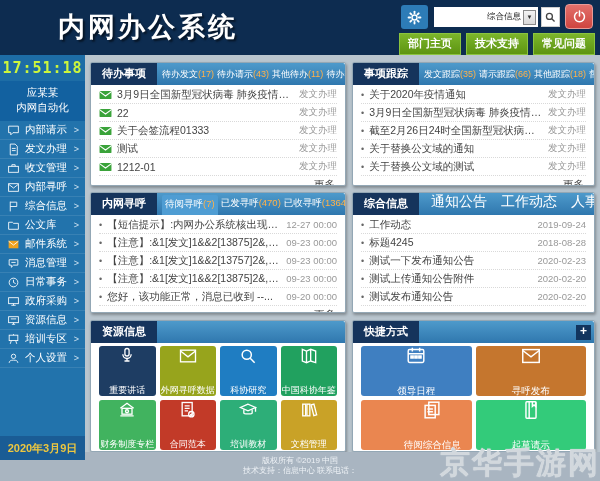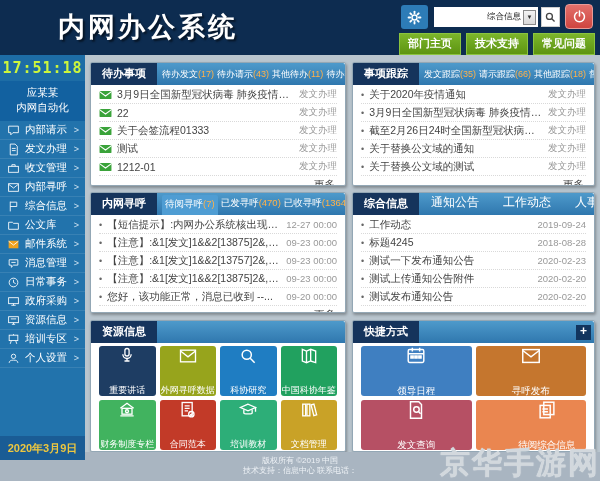--- a/index.html
+++ b/index.html
@@ -394,21 +394,21 @@
       <span class="ptitle">您好，该功能正常，消息已收到 --...</span>
       <span class="pmeta">09-20 00:00</span>
     </div>
   </div>
   <div class="more">更多</div>
 </div>
 
 <div class="panel" id="panel-info">
   <div class="phead">
     <div class="ptab">综合信息</div>
-    <div class="stabs" style="font-size:12px; gap:24px; padding-left:12px">
+    <div class="stabs" style="font-size:14px; gap:14px; padding-left:12px">
       <span class="stab"><span>通知公告</span></span>
       <span class="stab"><span>工作动态</span></span>
       <span class="stab"><span>人事信息</span></span>
       <span class="stab"><span>党建园地</span></span>
     </div>
   </div>
   <div class="plist">
     <div class="prow bul">
       <span class="ptitle">工作动态</span>
       <span class="pmeta">2019-09-24</span>
@@ -545,30 +545,20 @@
     </div>
     <div class="tile" style="background-color: rgb(197, 118, 46);">
       <span>
           <svg viewBox="0 0 24 24" stroke="#fff" fill="none" stroke-width="1.6">
             <rect x="3" y="5" width="18" height="14"></rect>
             <polyline points="3,6 12,13 21,6"></polyline>
           </svg>
         </span>
       <span class="tlabel">寻呼发布</span>
     </div>
-    <div class="tile" style="background-color: rgb(182, 80, 100);">
-      <span>
-          <svg viewBox="0 0 24 24" stroke="#fff" fill="none" stroke-width="1.6">
-            <path d="M6,3 h9 l3,3 v15 h-12 z"></path>
-            <circle cx="12.5" cy="11.5" r="3"></circle>
-            <line x1="14.7" y1="13.7" x2="17" y2="16"></line>
-          </svg>
-        </span>
-      <span class="tlabel">发文查询</span>
-    </div>
     <div class="tile" style="background-color: rgb(234, 134, 80); padding-left: 32px;">
       <span>
           <svg viewBox="0 0 24 24" stroke="#fff" fill="none" stroke-width="1.6">
             <rect x="8.5" y="3.5" width="11" height="13.5"></rect>
             <rect x="4.5" y="7" width="11" height="13.5"></rect>
             <line x1="7" y1="11" x2="13" y2="11"></line>
             <line x1="7" y1="14" x2="13" y2="14"></line>
           </svg>
         </span>
       <span class="tlabel">待阅综合信息</span>

